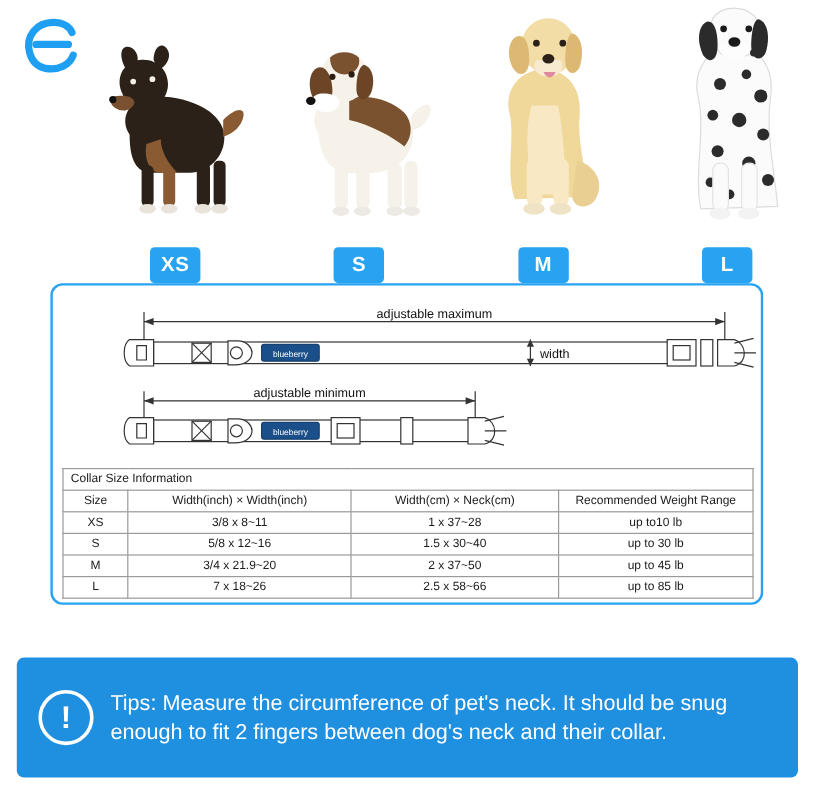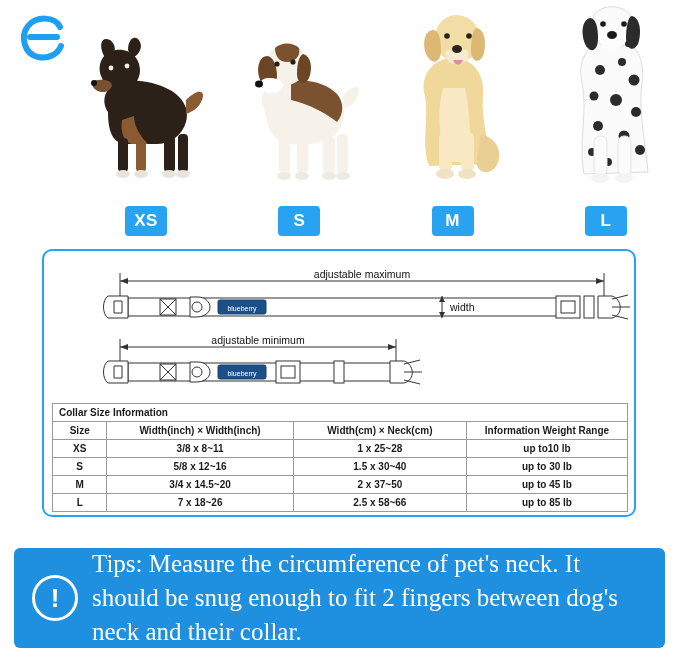--- a/index.html
+++ b/index.html
@@ -67,21 +67,21 @@
     display: flex;
     align-items: center;
     justify-content: center;
     letter-spacing: 0.5px;
   }
 
   
   .panel {
     position: absolute;
     left: 42px;
-    top: 249px;
+    top: 236px;
     width: 594px;
     height: 268px;
     border: 2px solid #27a3f2;
     border-radius: 10px;
     box-sizing: border-box;
     background: #ffffff;
     overflow: hidden;
   }
   .diagram {
     position: relative;
@@ -100,21 +100,21 @@
   table.size-table {
     border-collapse: collapse;
     width: 576px;
     font-size: 10px;
   }
   table.size-table td, table.size-table th {
     border: 1px solid #9a9a9a;
     height: 17px;
     padding: 0 4px;
     text-align: center;
-    font-weight: bold;
+    font-weight: normal;
     color: #1a1a1a;
     line-height: 1.1;
   }
   table.size-table .caption-cell {
     text-align: left;
     padding-left: 6px;
     font-size: 10px;
   }
   .col-size { width: 48px; }
   .col-in { width: 190px; }
@@ -145,23 +145,23 @@
     font-size: 26px;
     font-weight: bold;
     display: flex;
     align-items: center;
     justify-content: center;
     margin-right: 14px;
     line-height: 1;
   }
   .tips-text {
     color: #ffffff;
-    font-size: 25px;
+    font-size: 18px;
     line-height: 1.35;
-    font-family: Liberation Serif, serif;
+    font-family: Liberation Sans, sans-serif;
     font-weight: 400;
   }
 </style>
 </head>
 <body>
 
 <div class="page">
 
   <div class="logo">
     <svg width="56" height="56" viewBox="0 0 56 56">
@@ -385,37 +385,37 @@
     <div class="table-wrap">
       <table class="size-table">
         <tbody>
           <tr>
             <td class="caption-cell" colspan="4">Collar Size Information</td>
           </tr>
           <tr>
             <th class="col-size">Size</th>
             <th class="col-in">Width(inch) × Width(inch)</th>
             <th class="col-cm">Width(cm) × Neck(cm)</th>
-            <th class="col-wt">Information Weight Range</th>
+            <th class="col-wt">Recommended Weight Range</th>
           </tr>
           <tr>
             <td>XS</td>
             <td>3/8 x 8~11</td>
-            <td>1 x 25~28</td>
+            <td>1 x 37~28</td>
             <td>up to10 lb</td>
           </tr>
           <tr>
             <td>S</td>
             <td>5/8 x 12~16</td>
             <td>1.5 x 30~40</td>
             <td>up to 30 lb</td>
           </tr>
           <tr>
             <td>M</td>
-            <td>3/4 x 14.5~20</td>
+            <td>3/4 x 21.9~20</td>
             <td>2 x 37~50</td>
             <td>up to 45 lb</td>
           </tr>
           <tr>
             <td>L</td>
             <td>7 x 18~26</td>
             <td>2.5 x 58~66</td>
             <td>up to 85 lb</td>
           </tr>
         </tbody>

